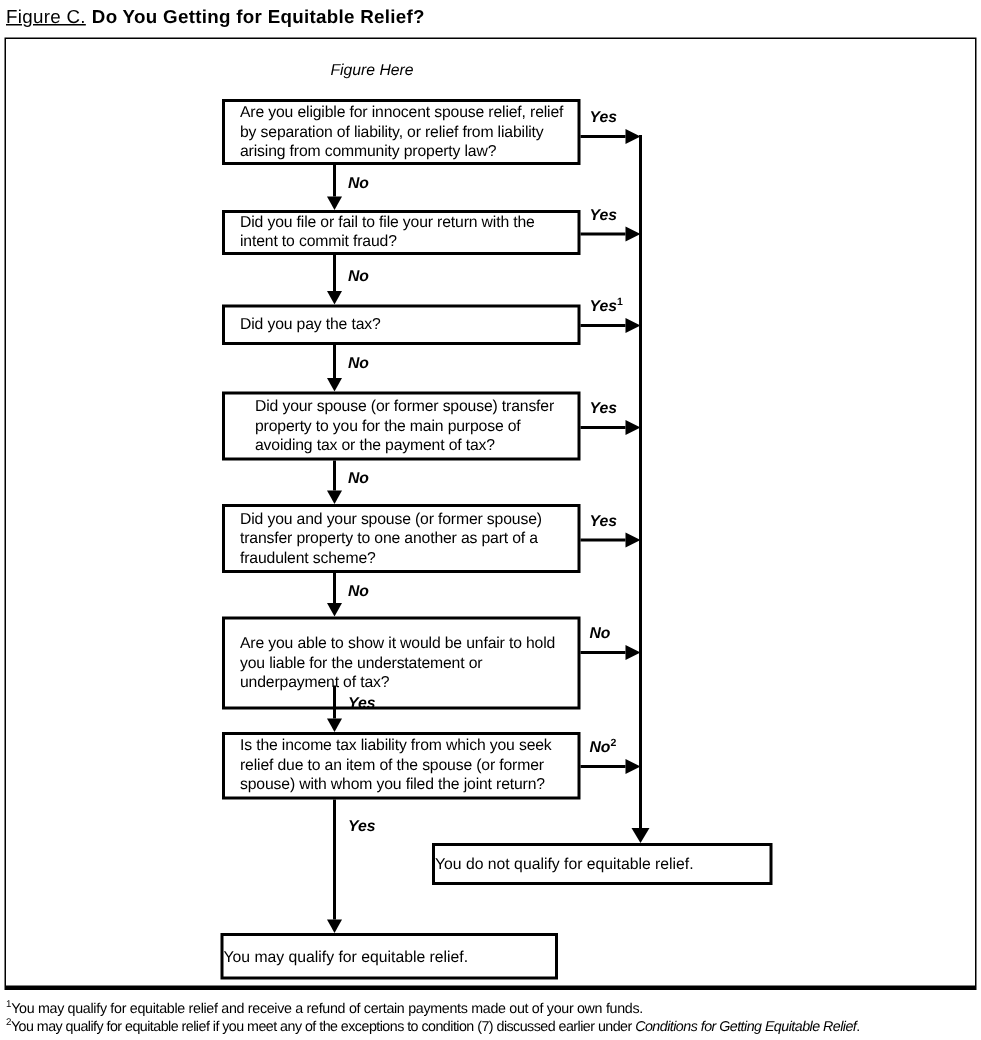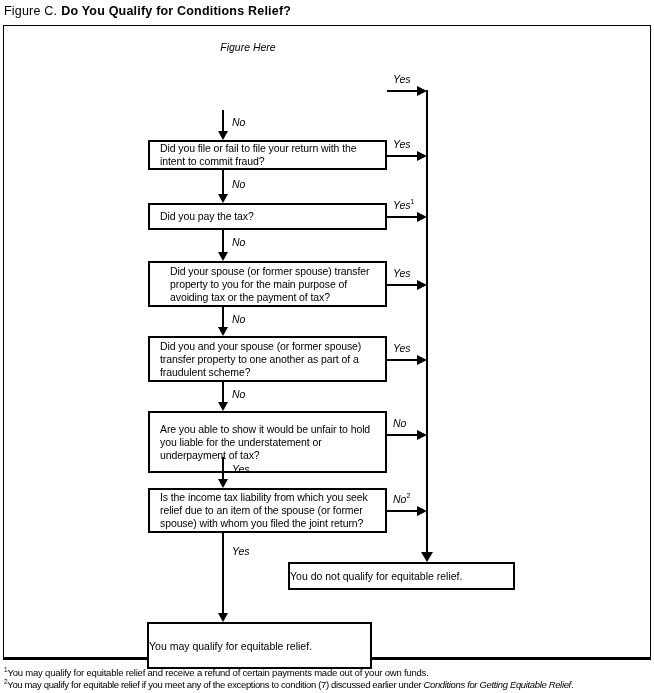--- a/index.html
+++ b/index.html
@@ -1,57 +1,64 @@
 <!DOCTYPE html>
 <html><head>
 <meta charset="utf-8">
 <style>
   html,body{margin:0;padding:0;background:#fff;}
   .page{position:relative;width:654px;height:693px;background:#ffffff;
         font-family:"Liberation Sans", sans-serif;color:#000;overflow:hidden;}
   .title{position:absolute;left:4px;top:4px;font-size:12.5px;letter-spacing:.2px;white-space:nowrap;}
-  .title .prefix{font-weight:normal;margin-right:4px;}
+  .title .prefix{font-weight:normal;margin-right:4px;text-decoration:underline;}
   .title .main{font-weight:bold;}
   .frame{position:absolute;left:3px;top:25px;width:646px;height:631px;
          border:1px solid #000;border-bottom-width:3px;background:#fff;box-sizing:content-box;}
   .start-label{position:absolute;left:148px;top:41px;width:200px;text-align:center;
                font-size:10.5px;font-style:italic;}
   .qbox{position:absolute;left:148px;width:239px;border:2px solid #000;background:#fff;
         box-sizing:border-box;display:flex;align-items:center;padding-left:10px;}
   .qbox .ln{font-size:10.5px;line-height:13px;white-space:nowrap;letter-spacing:-0.1px;}
   .obox{position:absolute;border:2px solid #000;background:#fff;box-sizing:border-box;
         display:flex;align-items:center;font-size:10.5px;white-space:nowrap;}
   .vline{position:absolute;width:2px;background:#000;}
   .hline{position:absolute;height:2px;background:#000;}
   .ah-down{position:absolute;width:0;height:0;border-left:5px solid transparent;
            border-right:5px solid transparent;border-top:9px solid #000;}
   .ah-down-big{position:absolute;width:0;height:0;border-left:6px solid transparent;
            border-right:6px solid transparent;border-top:10px solid #000;}
   .ah-right{position:absolute;width:0;height:0;border-top:5px solid transparent;
            border-bottom:5px solid transparent;border-left:10px solid #000;}
-  .blabel{position:absolute;font-size:10.5px;font-style:italic;white-space:nowrap;}
+  .blabel{position:absolute;font-size:10.5px;font-style:italic;white-space:nowrap;font-weight:bold;}
   .blabel sup{font-size:7px;font-style:normal;}
   .footnote{position:absolute;left:4px;font-size:9.5px;letter-spacing:-0.2px;white-space:nowrap;}
   .footnote.condensed{letter-spacing:-0.35px;}
   .footnote sup{font-size:6.5px;}
   .footnote i{font-style:italic;}
 </style>
 </head>
 <body>
 
 <div class="page">
 
   <div class="title">
-    <span class="prefix">Figure C.</span><span class="main">Do You Qualify for Conditions Relief?</span>
+    <span class="prefix">Figure C.</span><span class="main">Do You Getting for Equitable Relief?</span>
   </div>
 
   <div class="frame"></div>
 
   <div class="start-label">Figure Here</div>
 
+  <div class="qbox" style="top:66px;height:44px;">
+    <div>
+      <div class="ln">Are you eligible for innocent spouse relief, relief</div>
+      <div class="ln">by separation of liability, or relief from liability</div>
+      <div class="ln">arising from community property law?</div>
+    </div>
+  </div>
   <div class="qbox" style="top:140px;height:30px;">
     <div>
       <div class="ln">Did you file or fail to file your return with the</div>
       <div class="ln">intent to commit fraud?</div>
     </div>
   </div>
   <div class="qbox" style="top:203px;height:27px;">
     <div>
       <div class="ln">Did you pay the tax?</div>
     </div>
@@ -81,21 +88,21 @@
     <div>
       <div class="ln">Is the income tax liability from which you seek</div>
       <div class="ln">relief due to an item of the spouse (or former</div>
       <div class="ln">spouse) with whom you filed the joint return?</div>
     </div>
   </div>
 
   <div class="obox" style="left:288px;top:562px;width:227px;height:28px;">
     <span>You do not qualify for equitable relief.</span>
   </div>
-  <div class="obox" style="left:147px;top:622px;width:225px;height:47px;">
+  <div class="obox" style="left:147px;top:622px;width:225px;height:31px;">
     <span>You may qualify for equitable relief.</span>
   </div>
 
   <div class="vline" style="left:222px;top:110px;height:21px;"></div>
   <div class="ah-down" style="left:218px;top:131px;"></div>
   <div class="blabel" style="left:232px;top:116px;">No</div>
 
   <div class="vline" style="left:222px;top:170px;height:24px;"></div>
   <div class="ah-down" style="left:218px;top:194px;"></div>
   <div class="blabel" style="left:232px;top:178px;">No</div>

